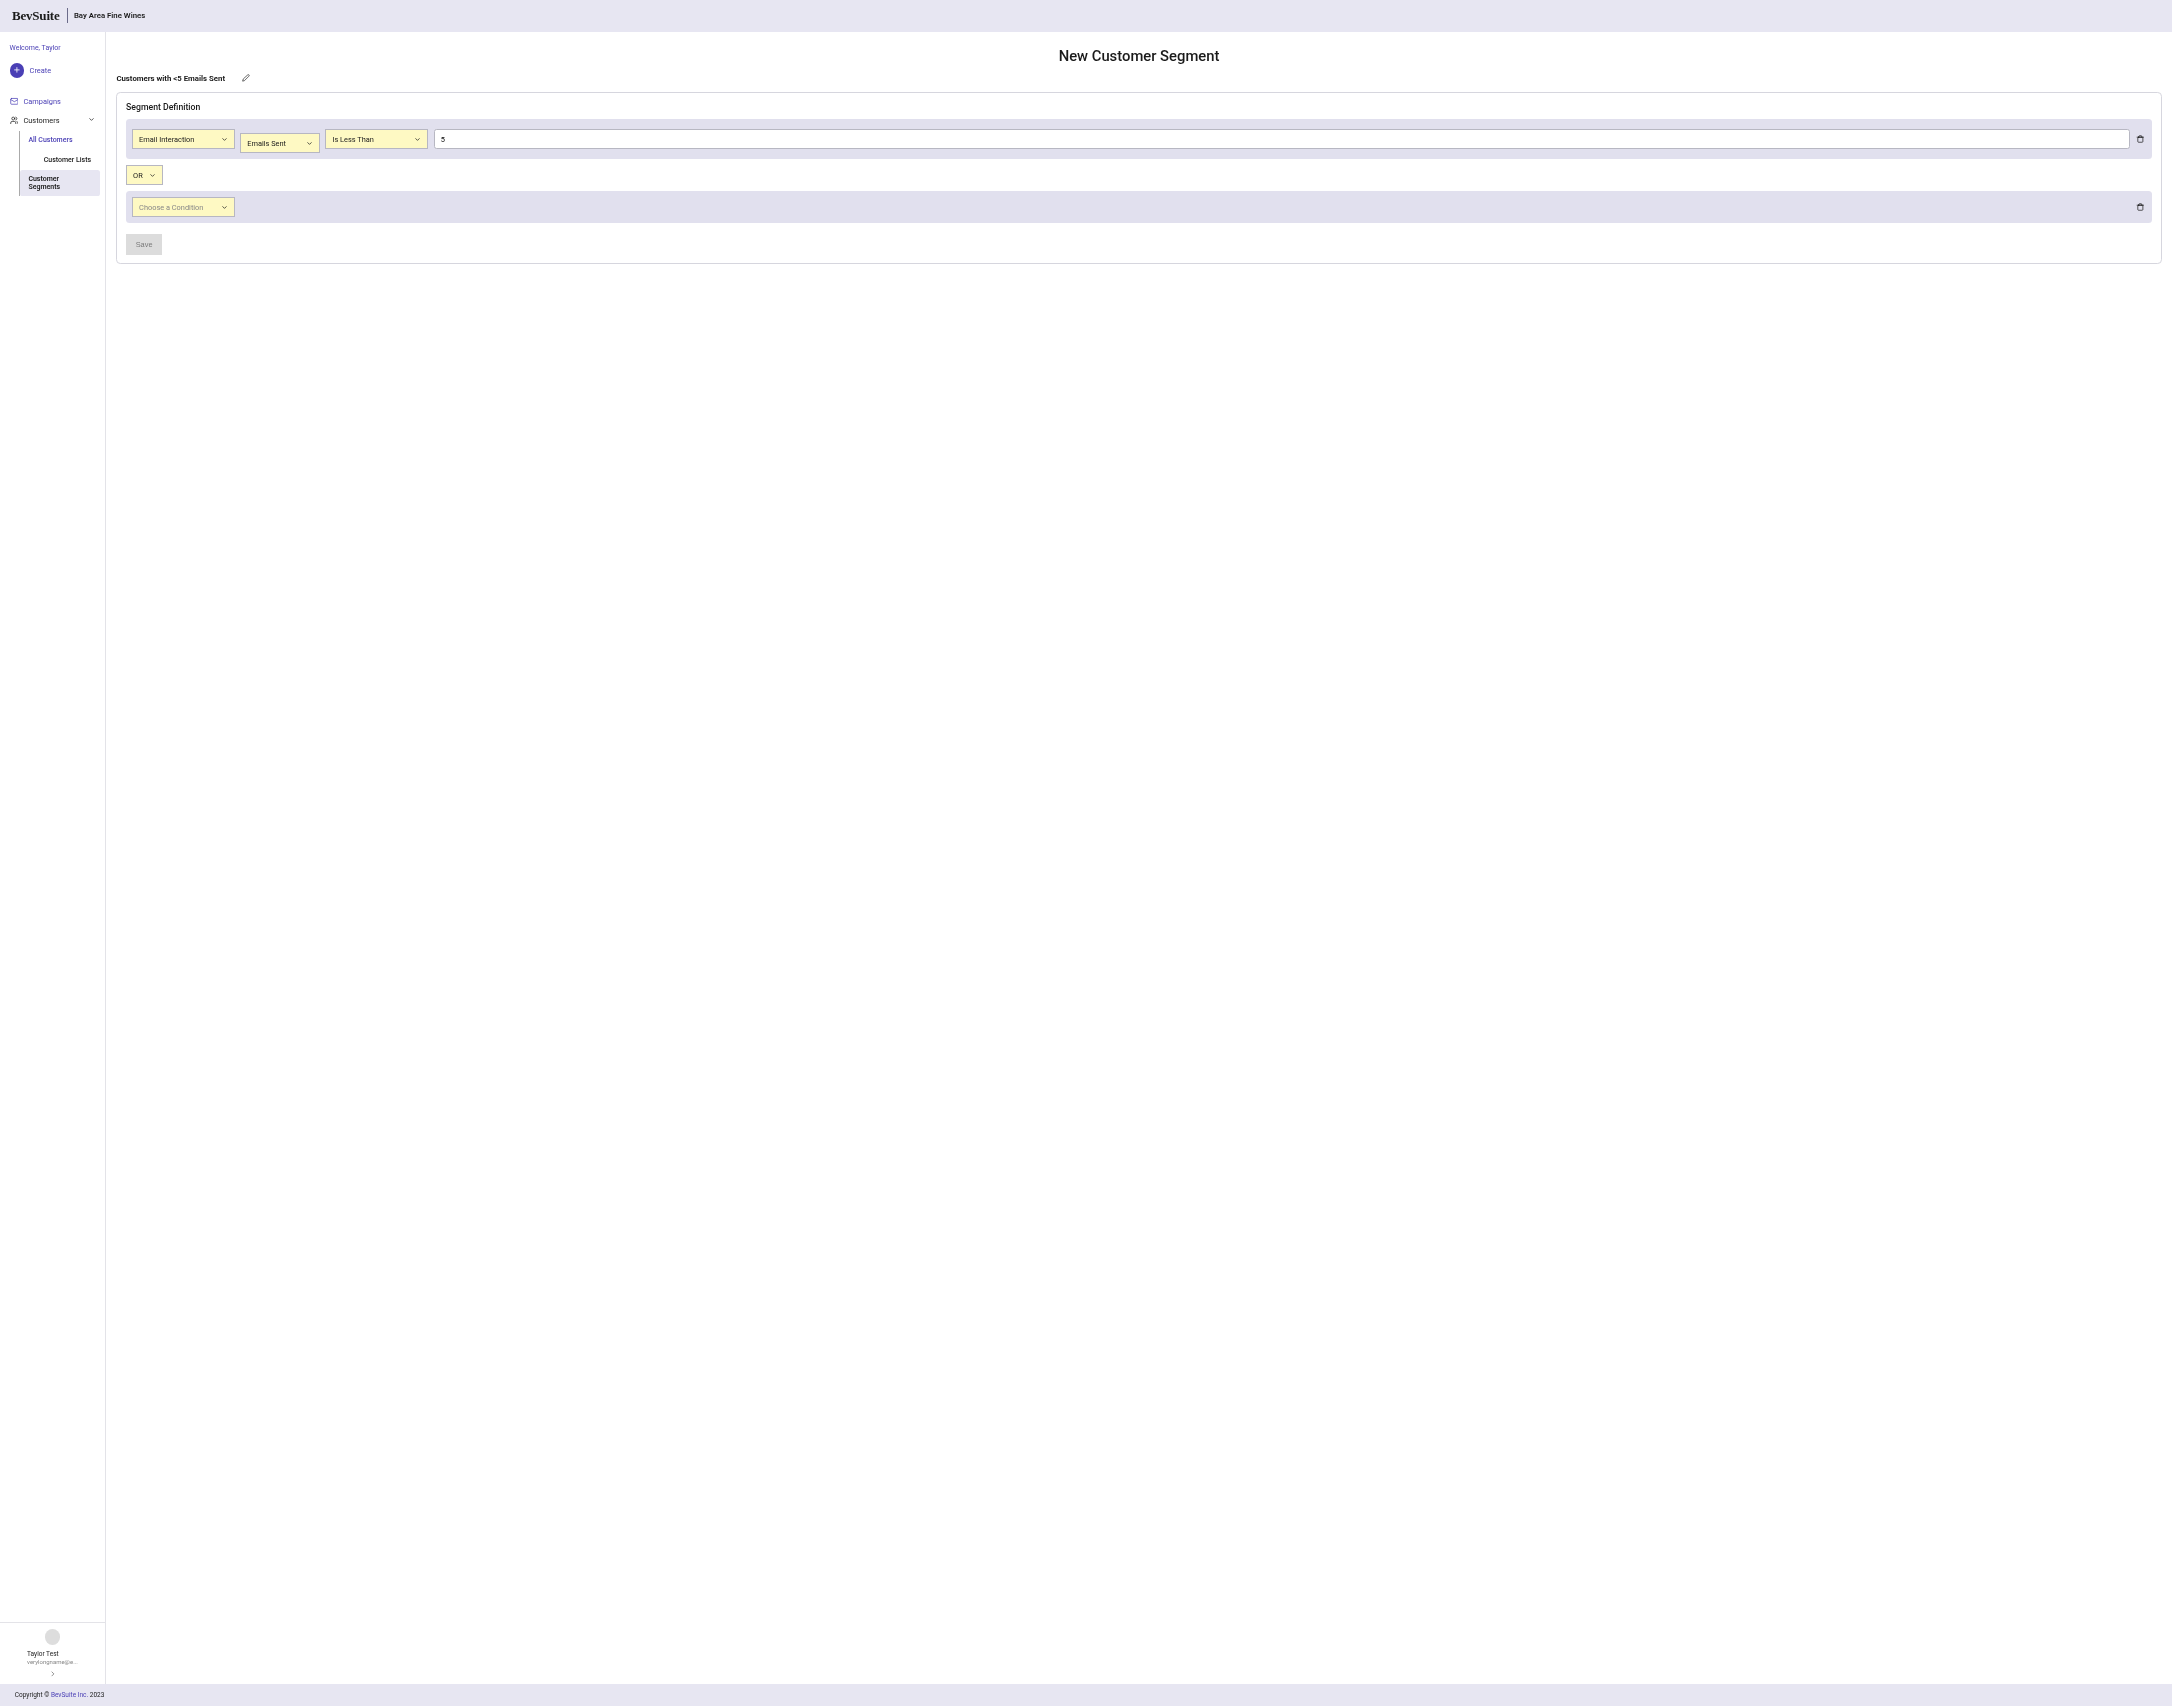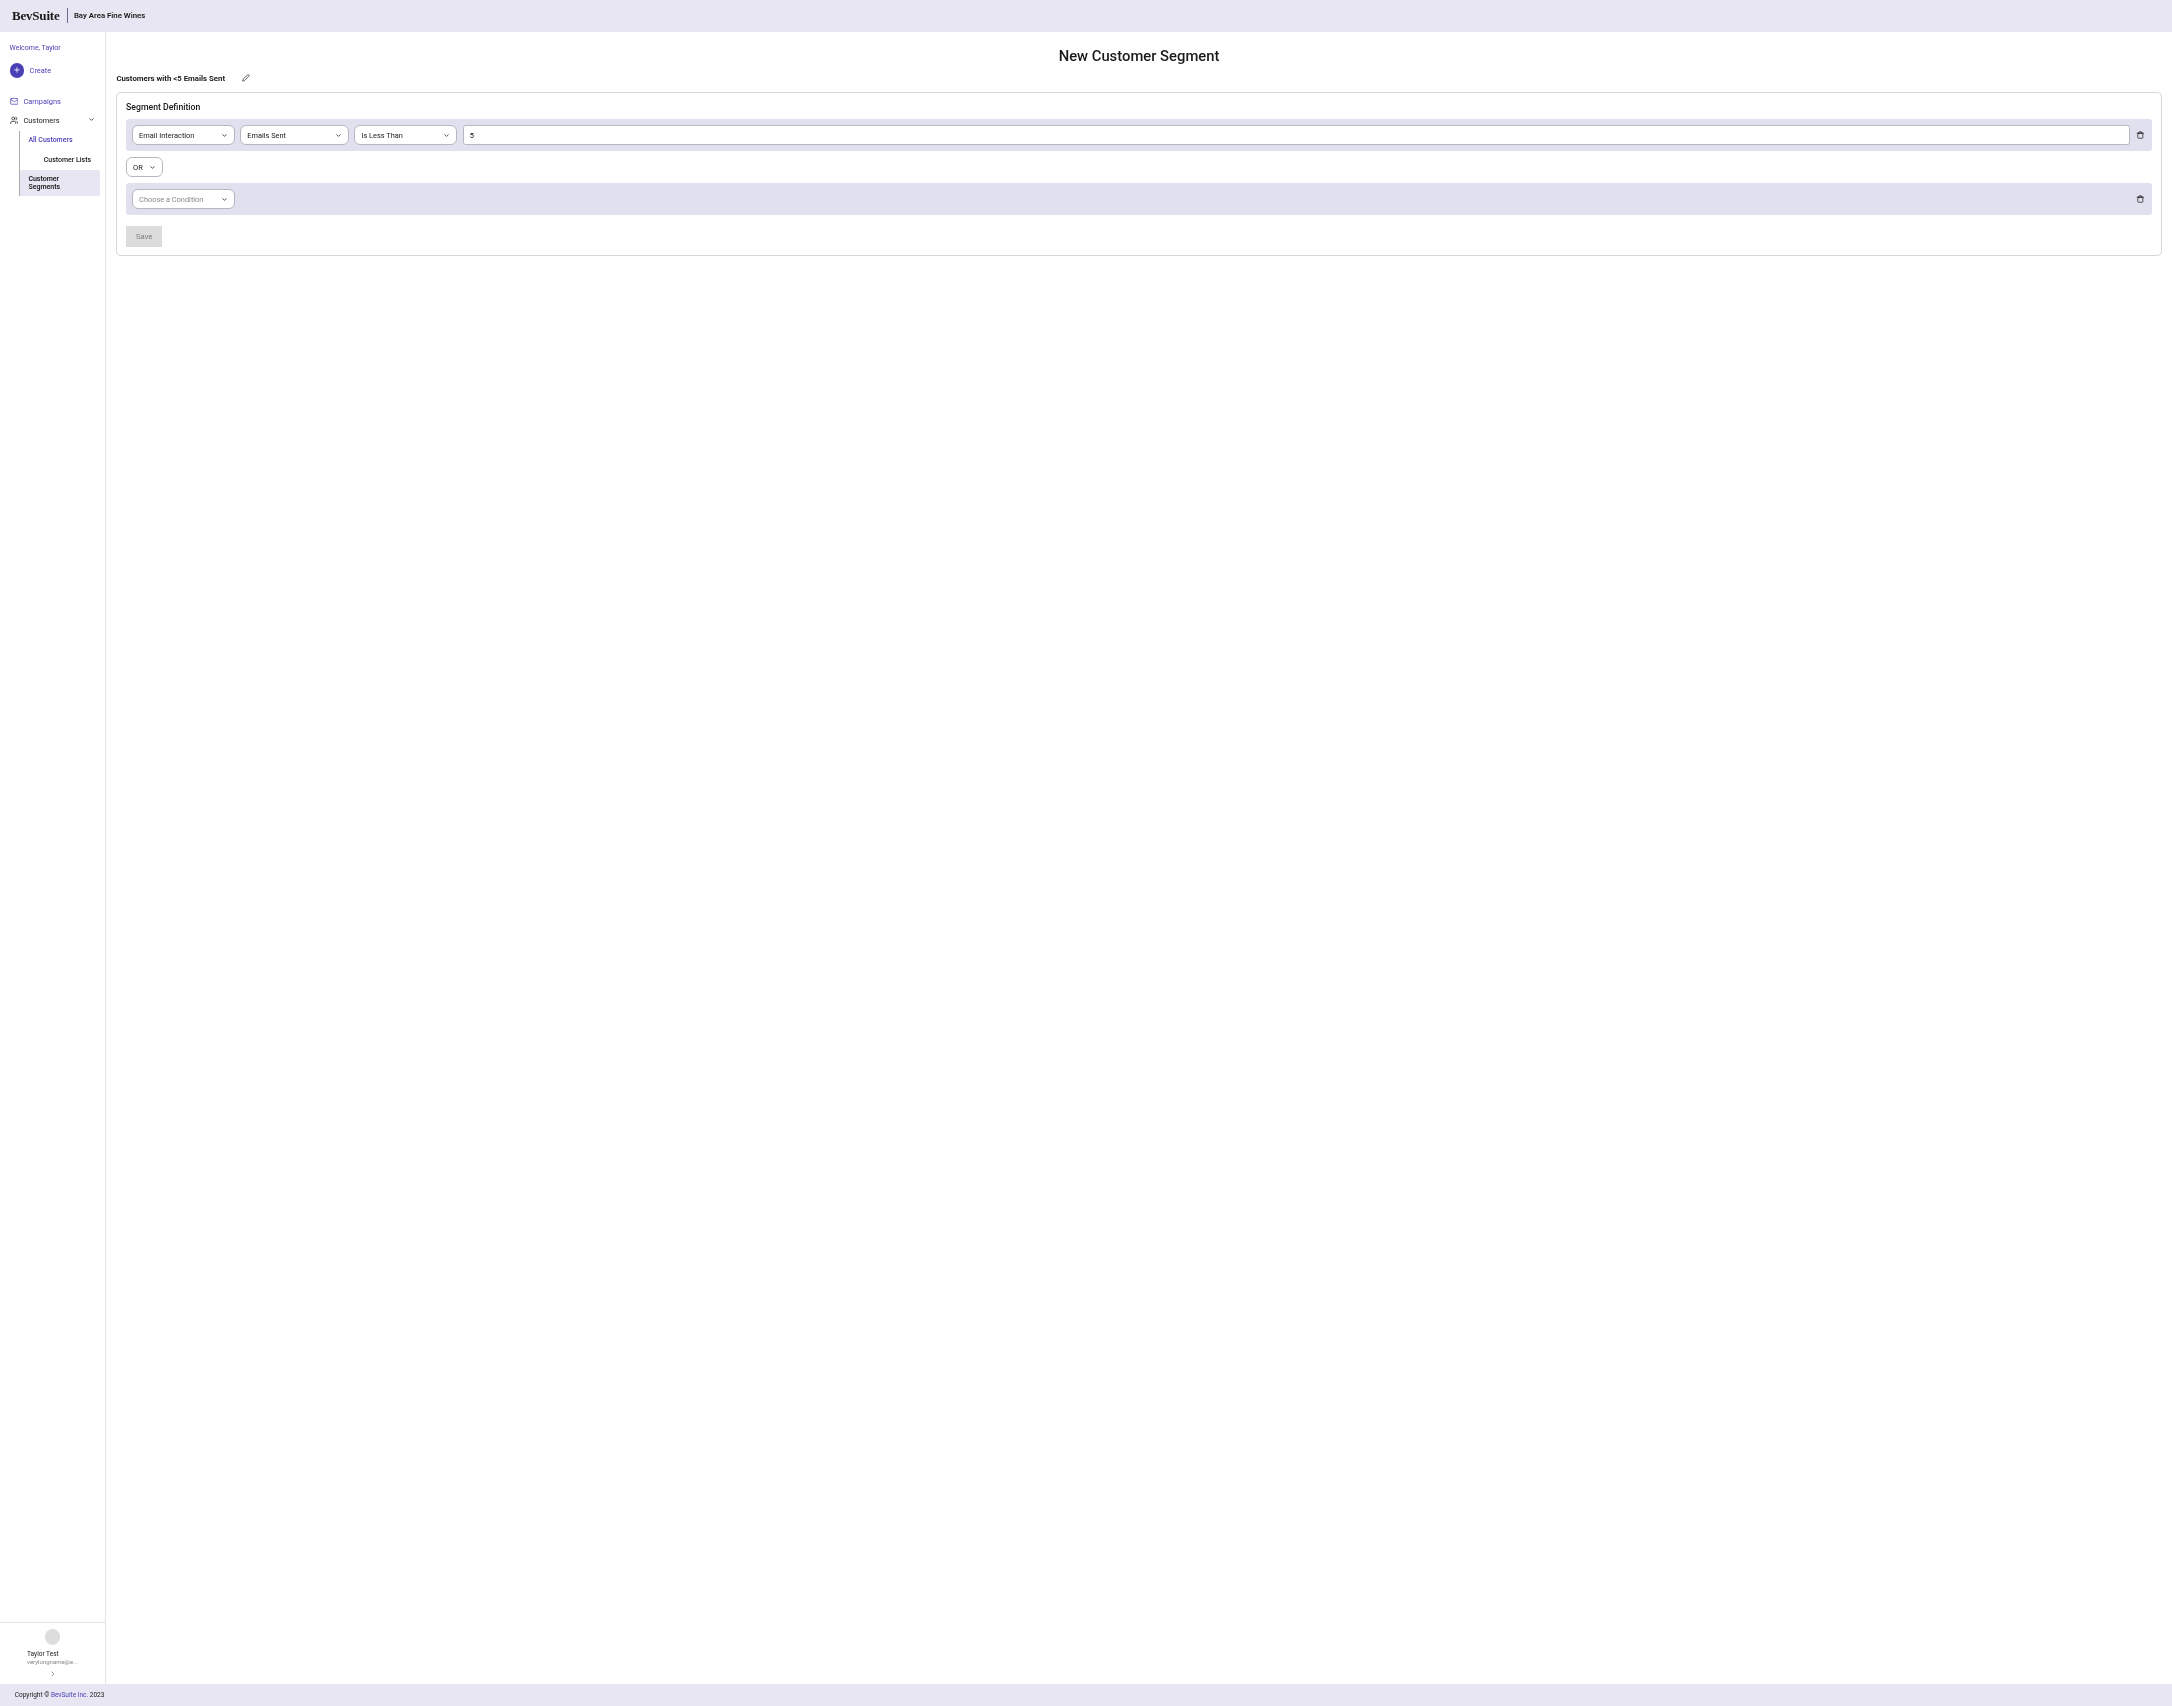--- a/index.html
+++ b/index.html
@@ -128,35 +128,35 @@
 .card-title { font-size: 8.7px; margin-bottom: 7px; font-weight: 500; }
 .cond-block {
   background: #E1E0EE;
   border-radius: 3.5px;
   padding: 6px;
   display: flex;
   align-items: center;
   gap: 5.2px;
 }
 .select {
-  background: #ffffff;
+  background: #fef9c3;
   border: 0.4px solid #b7b7c2;
-  border-radius: 6px;
+  border-radius: 0;
   height: 20px;
   display: flex;
   align-items: center;
   padding: 0 6px;
   gap: 4.3px;
   cursor: pointer;
   font-size: 7.4px;
   min-width: 0;
 }
 .select .sel-label { flex: 1; white-space: nowrap; }
 .select.w1 { width: 103px; }
-.select.w2 { width: 109px; }
+.select.w2 { width: 80px; margin-top: 8px; }
 .select.w3 { width: 103px; }
 .input-val {
   background: #fff;
   border: 0.4px solid #b7b7c2;
   border-radius: 2.6px;
   height: 20px;
   padding: 0 6px;
   font-size: 7.4px;
   flex: 1;
   min-width: 52px;

